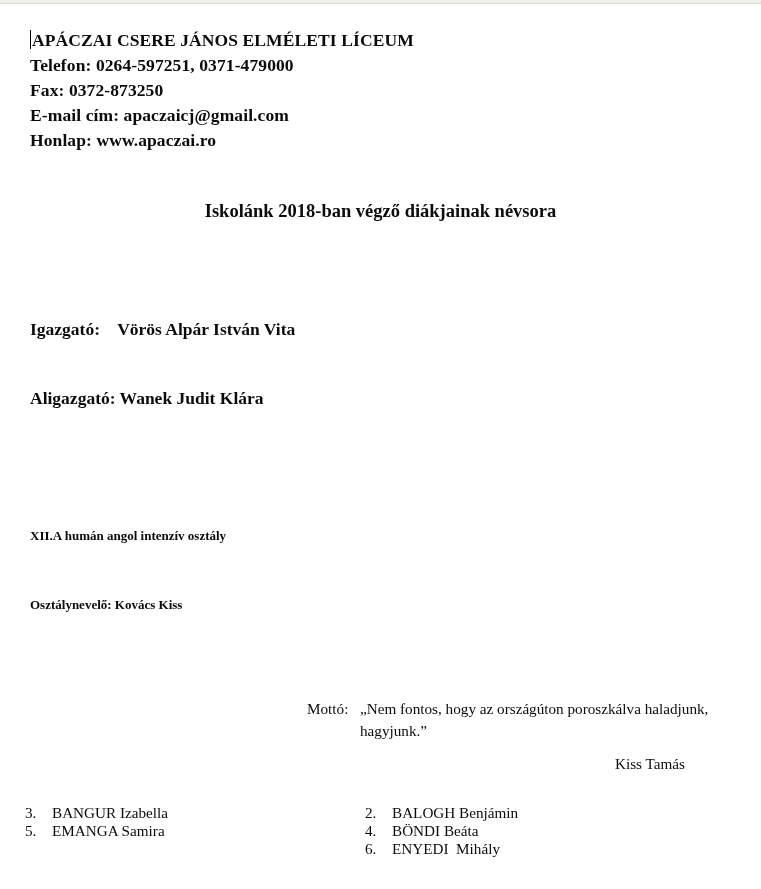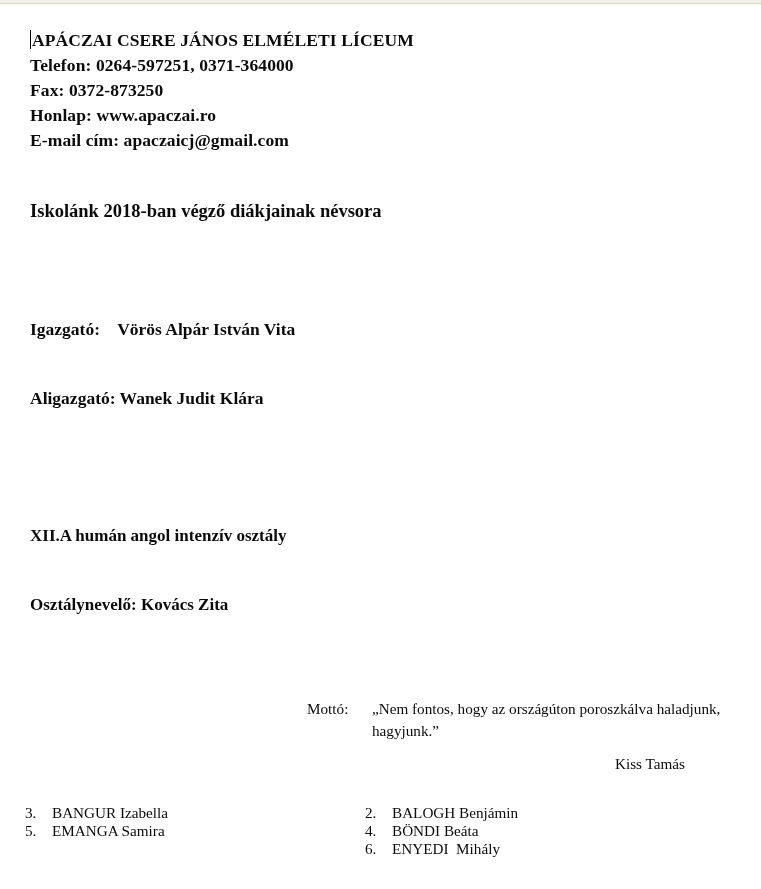--- a/index.html
+++ b/index.html
@@ -35,44 +35,44 @@
     width: 1px;
     height: 19px;
     background: #000;
     vertical-align: -3px;
     margin-right: 1px;
   }
 
   
   .doc-title {
     margin: 48px 30px 12px 0;
-    text-align: left;
+    text-align: center;
     font-size: 18.5px;
     font-weight: bold;
   }
 
   
   .admin {
     margin-top: 50px;
     font-weight: bold;
     font-size: 17.5px;
     line-height: 23px;
     white-space: pre-wrap;
   }
   .classinfo {
     margin-top: 22px;
     font-weight: bold;
-    font-size: 17px;
+    font-size: 13px;
     line-height: 23px;
     white-space: pre-wrap;
   }
 
   
   .motto { margin-top: 36px; font-size: 15.2px; line-height: 21.5px; }
-  .motto-row { display: flex; margin-left: 277px; gap: 12px; }
+  .motto-row { display: flex; margin-left: 277px; }
   .motto-label { flex: 0 0 auto; width: 53px; }
   .motto-author { margin-left: 585px; margin-top: 12px; }
 
   
   .students {
     display: flex;
     margin-top: 29px;
     margin-left: -5px;
     font-size: 15.2px;
     line-height: 18.4px;
@@ -84,36 +84,36 @@
 </style>
 </head>
 <body>
 
 <div class="page">
   <div class="top-band"></div>
   <div class="content">
 
     <header class="school-header">
       <div class="hline first"><span class="cursor"></span><span>APÁCZAI CSERE JÁNOS ELMÉLETI LÍCEUM</span></div>
-      <div class="hline">Telefon: 0264-597251, 0371-364000</div>
+      <div class="hline">Telefon: 0264-597251, 0371-479000</div>
       <div class="hline">Fax: 0372-873250</div>
+      <div class="hline">E-mail cím: apaczaicj@gmail.com</div>
       <div class="hline">Honlap: www.apaczai.ro</div>
-      <div class="hline">E-mail cím: apaczaicj@gmail.com</div>
     </header>
 
     <h1 class="doc-title">Iskolánk 2018-ban végző diákjainak névsora</h1>
 
     <section class="admin">
       <div>Igazgató:    Vörös Alpár István Vita</div>
       <div>Aligazgató: Wanek Judit Klára</div>
     </section>
 
     <section class="classinfo">
       <div>XII.A humán angol intenzív osztály</div>
-      <div>Osztálynevelő: Kovács Zita</div>
+      <div>Osztálynevelő: Kovács Kiss</div>
     </section>
 
     <section class="motto">
       <div class="motto-row">
         <span class="motto-label">Mottó:</span>
         <div class="motto-text">
           <div>„Nem fontos, hogy az országúton poroszkálva haladjunk,</div>
           <div>hagyjunk.”</div>
         </div>
       </div>

